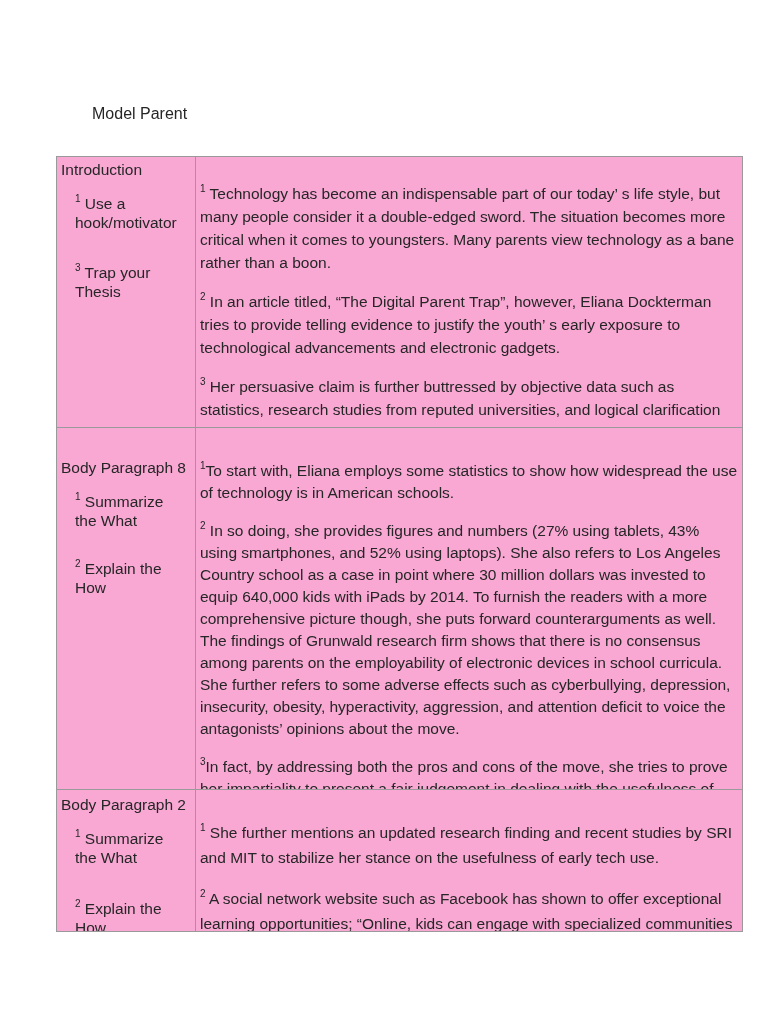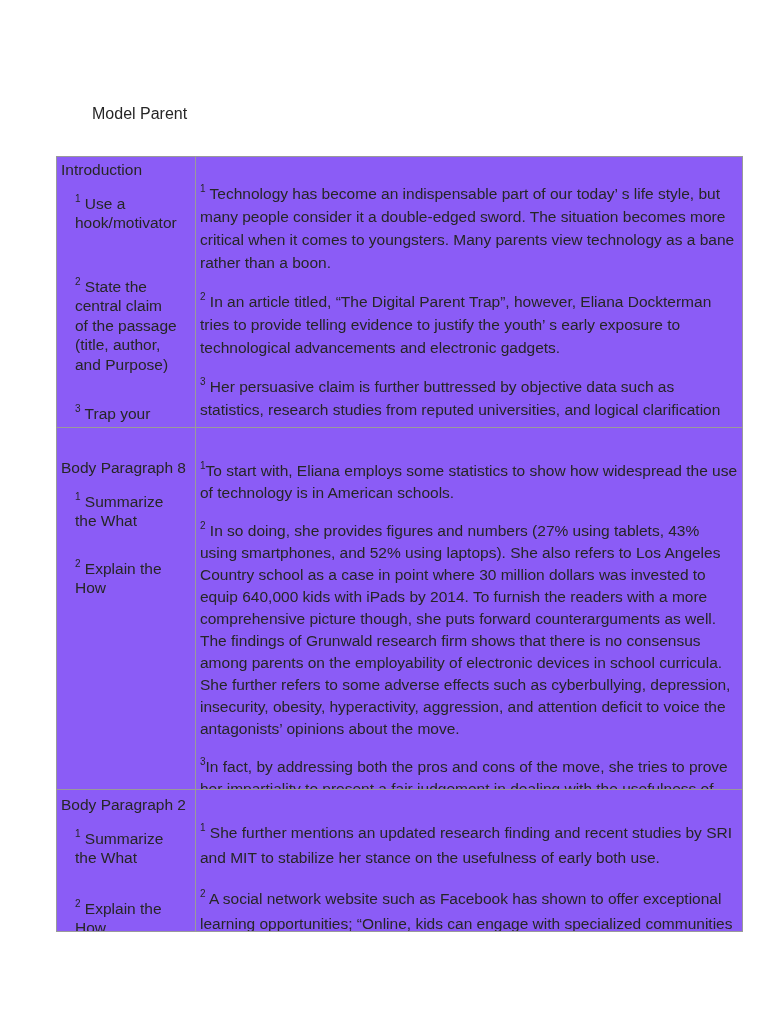--- a/index.html
+++ b/index.html
@@ -6,21 +6,21 @@
   body{
     width:768px;height:1024px;background:#ffffff;position:relative;
     font-family:"Liberation Sans",sans-serif;color:#262626;overflow:hidden;
     -webkit-font-smoothing:antialiased;
   }
   .page-title{
     position:absolute;left:92px;top:104px;font-size:16px;line-height:20px;
   }
   .tbl{
     position:absolute;left:56px;top:156px;width:687px;
-    border:1px solid #9a9a9a;background:#8b5cf6;box-sizing:border-box;
+    border:1px solid #9a9a9a;background:#f9a8d4;box-sizing:border-box;
   }
   .row{display:flex;overflow:hidden;}
   .row + .row{border-top:1px solid #9a9a9a;}
   .row1{height:270px;}
   .row2{height:361px;}
   .row3{height:141px;}
   .cell{box-sizing:border-box;overflow:hidden;}
   .cell.left{
     width:139px;flex:0 0 139px;border-right:1px solid #9a9a9a;
     font-size:15.5px;line-height:19.5px;
@@ -49,21 +49,20 @@
 <body>
 
 <div class="page-title">Model Parent</div>
 
 <div class="tbl">
 
   <div class="row row1">
     <div class="cell left">
       <div class="outline-heading">Introduction</div>
       <div class="outline-item"><sup>1</sup><span> Use a hook/motivator</span></div>
-      <div class="outline-item gap-big"><sup>2</sup><span> State the central claim of the passage (title, author, and Purpose)</span></div>
       <div class="outline-item gap-small"><sup>3</sup><span> Trap your Thesis</span></div>
     </div>
     <div class="cell right">
       <p><sup>1</sup><span> Technology has become an indispensable part of our today’ s life style, but many people consider it a double-edged sword. The situation becomes more critical when it comes to youngsters. Many parents view technology as a bane rather than a boon.</span></p>
       <p><sup>2</sup><span> In an article titled, “The Digital Parent Trap”, however, Eliana Dockterman tries to provide telling evidence to justify the youth’ s early exposure to technological advancements and electronic gadgets.</span></p>
       <p><sup>3</sup><span> Her persuasive claim is further buttressed by objective data such as statistics, research studies from reputed universities, and logical clarification coupled with some stylistic elements.</span></p>
     </div>
   </div>
 
   <div class="row row2">
@@ -79,18 +78,18 @@
     </div>
   </div>
 
   <div class="row row3">
     <div class="cell left">
       <div class="outline-heading">Body Paragraph 2</div>
       <div class="outline-item"><sup>1</sup><span> Summarize the What</span></div>
       <div class="outline-item gap-mid"><sup>2</sup><span> Explain the How</span></div>
     </div>
     <div class="cell right">
-      <p><sup>1</sup><span> She further mentions an updated research finding and recent studies by SRI and MIT to stabilize her stance on the usefulness of early both use.</span></p>
+      <p><sup>1</sup><span> She further mentions an updated research finding and recent studies by SRI and MIT to stabilize her stance on the usefulness of early tech use.</span></p>
       <p><sup>2</sup><span> A social network website such as Facebook has shown to offer exceptional learning opportunities; “Online, kids can engage with specialized communities of interest.” Moreover, recent findings by a nonprofit research firm SRI shows</span></p>
     </div>
   </div>
 
 </div>
 
 </body></html>

